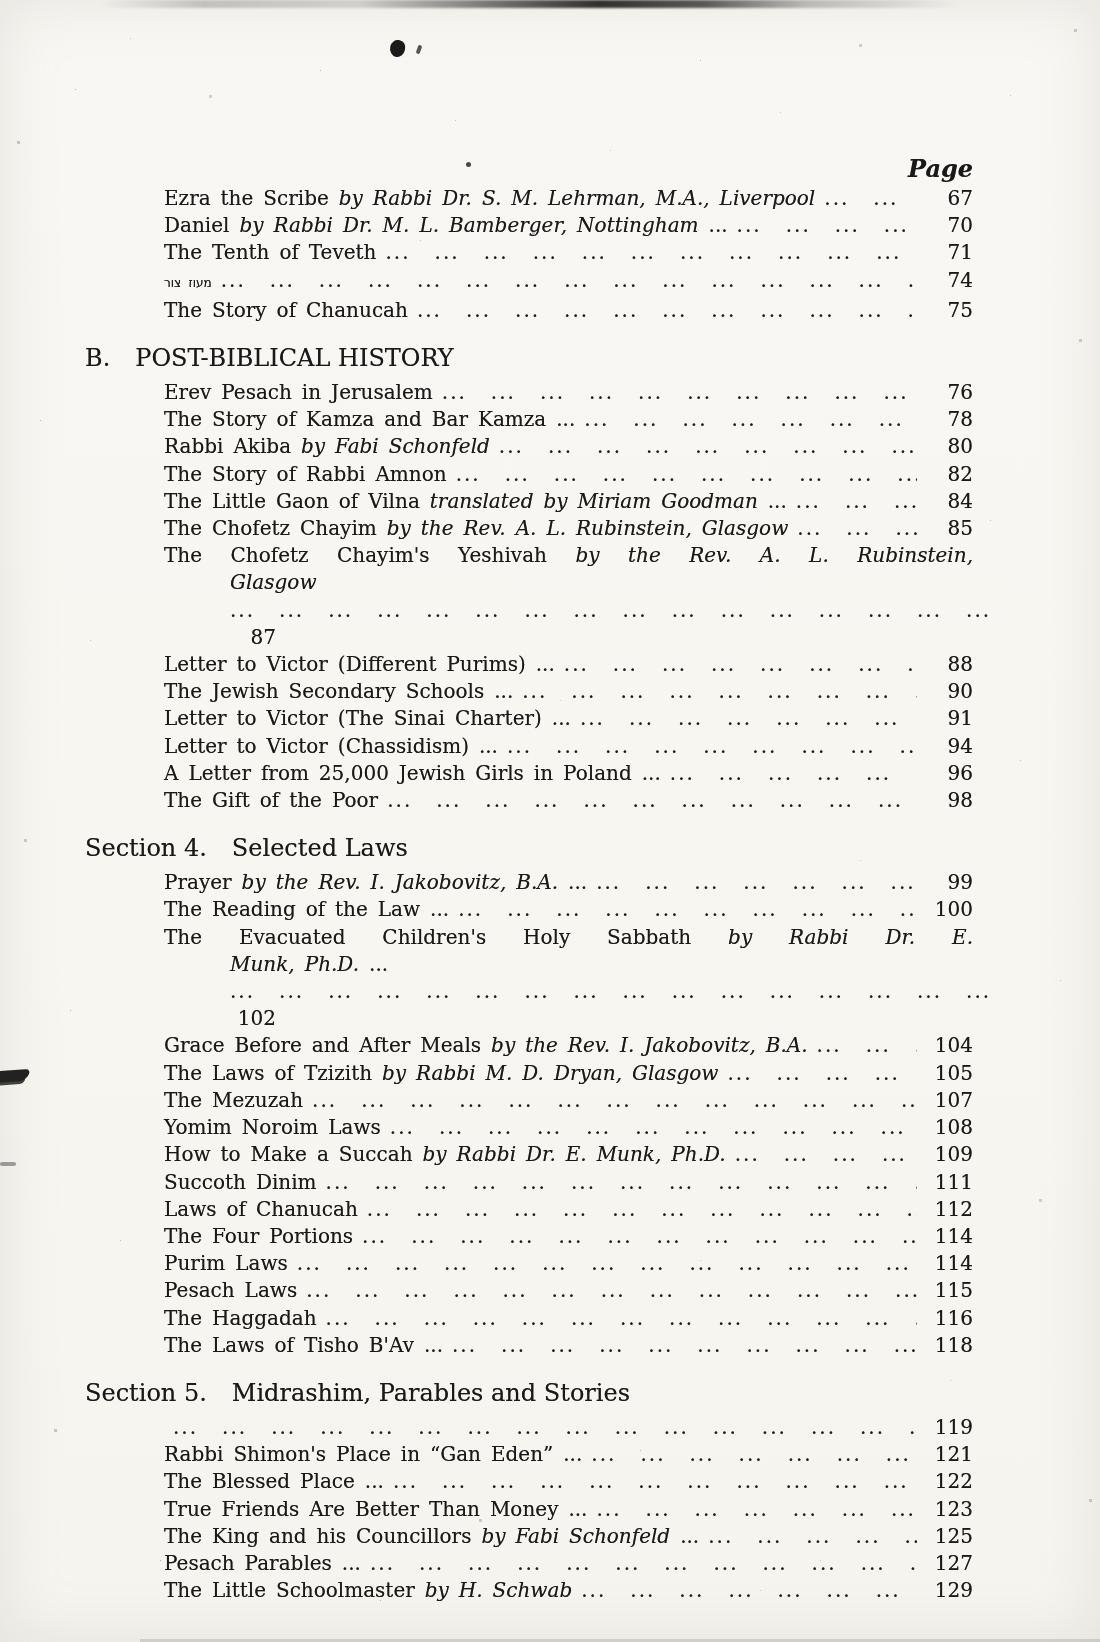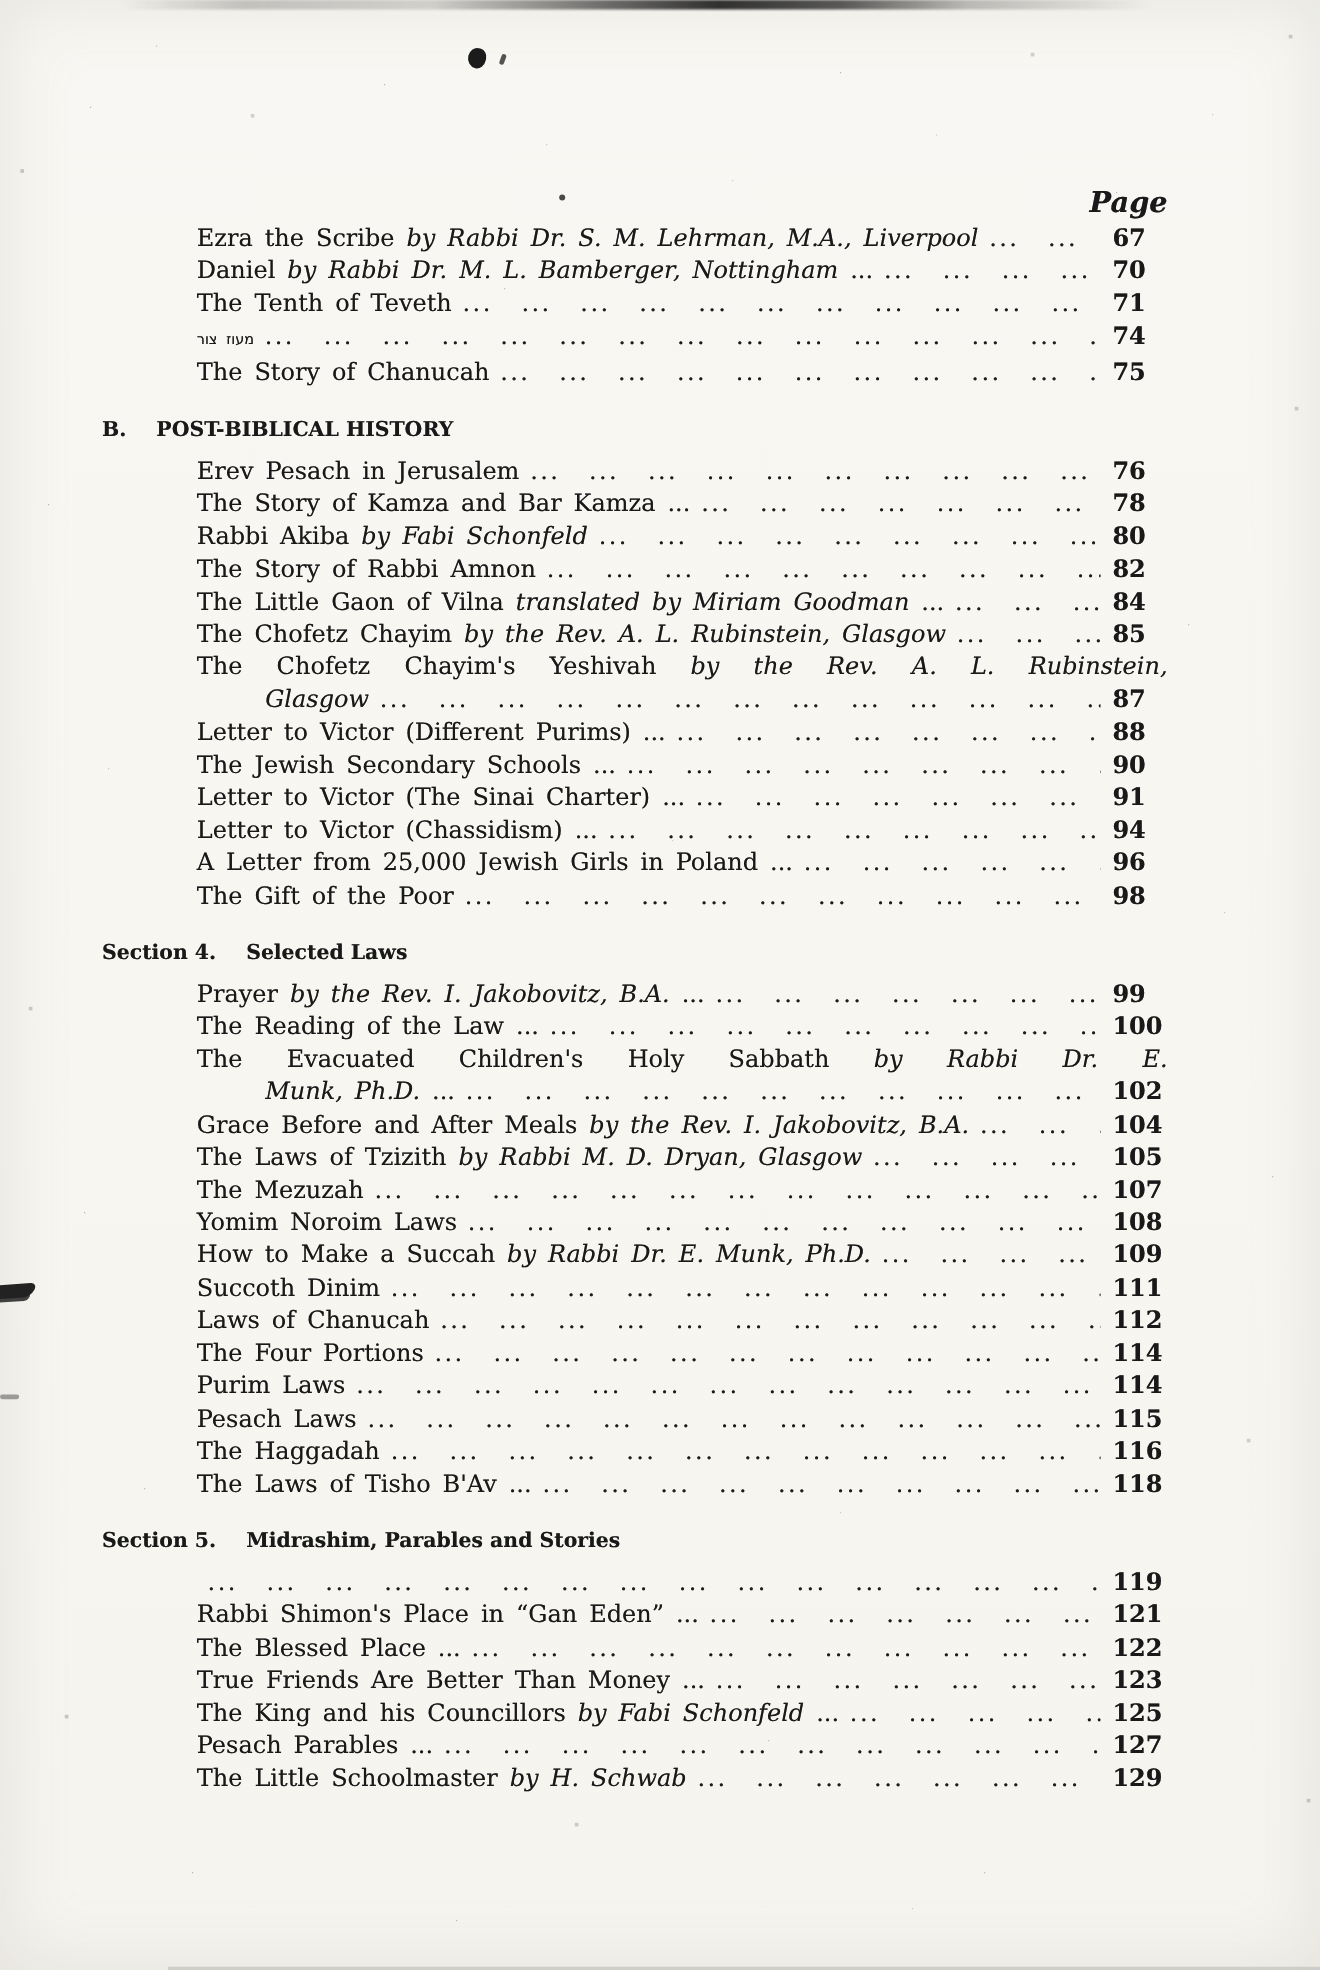--- a/index.html
+++ b/index.html
@@ -23,25 +23,25 @@
   }
   .row{
     display:flex;align-items:baseline;
     line-height:27.2px;font-size:20px;word-spacing:.18em;margin-left:31px;
   }
   .row .text{white-space:nowrap;}
   .row .dots{
     flex:1;overflow:hidden;white-space:nowrap;
     margin:0 10px 0 9px;letter-spacing:2px;color:#1c1c1c;
   }
-  .row .pg{min-width:46px;font-weight:bold;}
-  .row.cont{padding-left:57px;}
+  .row .pg{min-width:46px;text-align:right;}
+  .row.cont{padding-left:57px;flex-direction:column;}
   .row.nopage{display:block;text-align:justify;text-align-last:justify;}
   .heading{
-    font-size:17px;font-weight:bold;line-height:27px;
+    font-size:24px;font-weight:normal;line-height:27px;
     margin:21px 0 7px -48px;white-space:nowrap;
   }
   .heading .hlabel{margin-right:25px;}
   .it{font-style:italic;}
   .he{font-family:"DejaVu Sans",sans-serif;font-size:12px;}
   
   .top-smudge{
     position:absolute;top:0;left:100px;width:860px;height:8px;
     background:linear-gradient(90deg,
       rgba(40,40,40,0) 0%,rgba(60,60,60,.25) 12%,rgba(70,70,70,.18) 30%,

